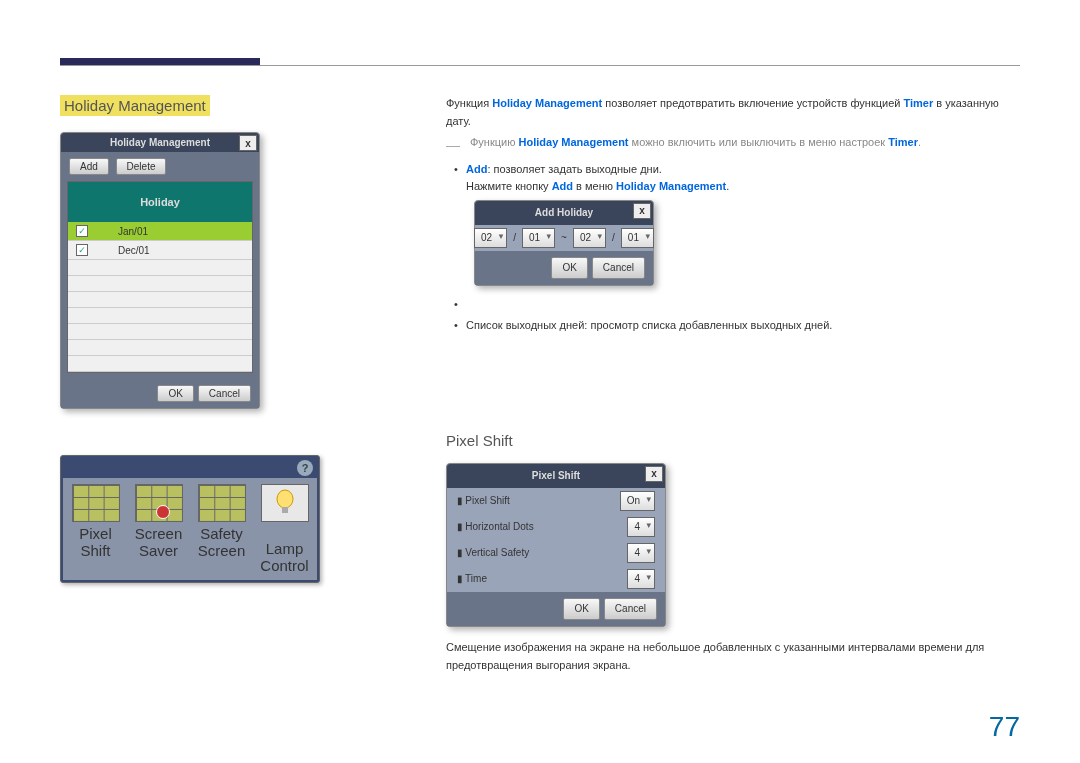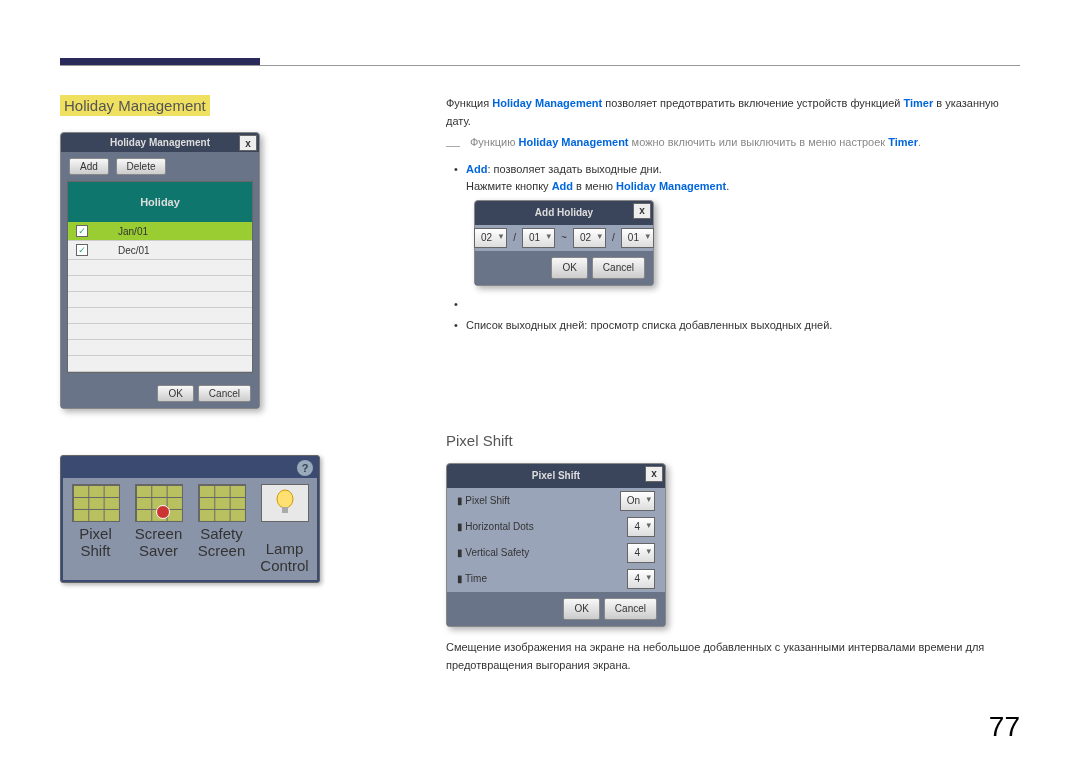--- a/index.html
+++ b/index.html
@@ -100,21 +100,21 @@
     linear-gradient(#666 1px, transparent 1px) 0 0/100% 33.3%,
     linear-gradient(90deg,#666 1px, transparent 1px) 0 0/33.3% 100%; }
   .burn-thumb.lamp { background:#e8e8e8; }
   .red-dot { width:14px;height:14px;background:#c33;border-radius:50%;position:absolute;bottom:2px;right:12px;border:1px solid #fff; }
 
   
   .field-row { display: flex; justify-content: space-between; align-items: center; padding: 3px 10px; background: #9aa4b8; color: #333; font-size: 10px; }
   .dd { background: linear-gradient(#fff,#ddd); border: 1px solid #666; padding: 1px 14px 1px 6px; font-size: 10px; position: relative; color: #333; }
   .dd::after { content:"▾"; position: absolute; right: 3px; top: 0; font-size: 9px; color: #666; }
 
-  .page-num { position: absolute; right: 60px; bottom: 20px; font-size: 28px; color: #000000; }
+  .page-num { position: absolute; right: 60px; bottom: 20px; font-size: 28px; color: #0369a1; }
 </style>
 </head>
 <body>
 
 <div class="header-accent"></div>
 <div class="header-line"></div>
 
 <div class="left-col">
   <span class="hl">Holiday Management</span>
 

